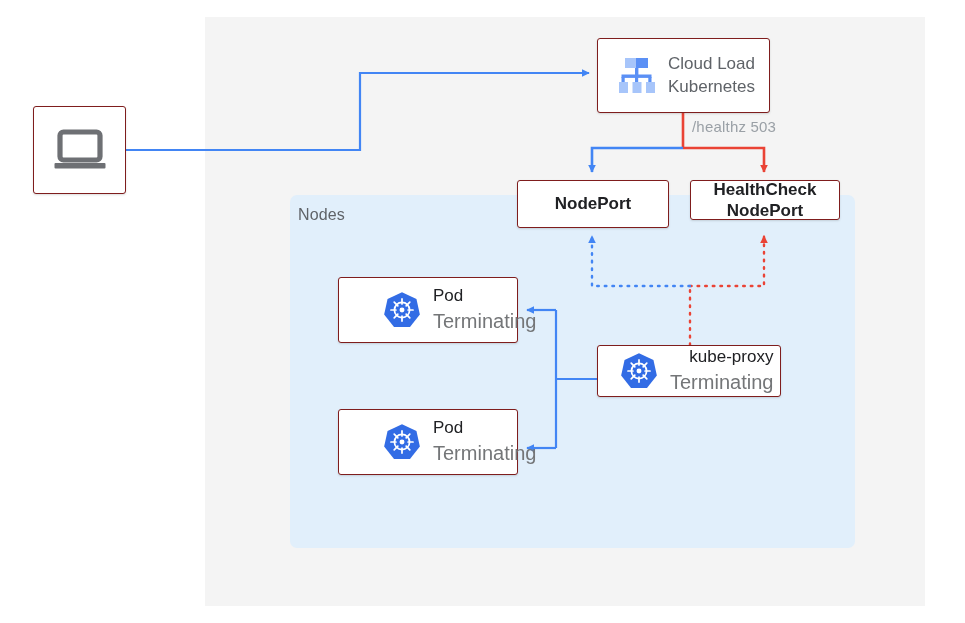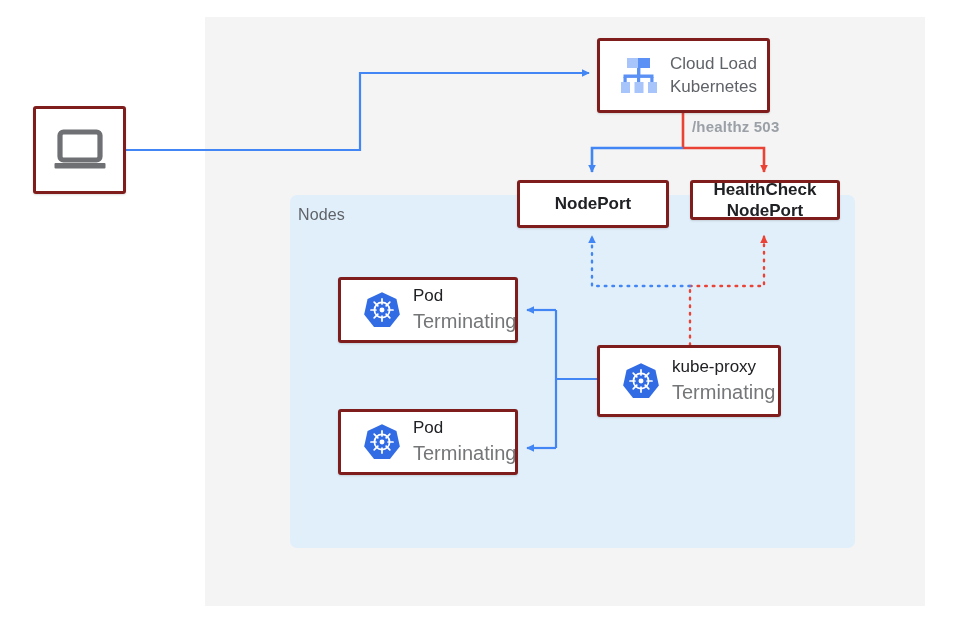--- a/index.html
+++ b/index.html
@@ -10,21 +10,21 @@
 
   
   .panel-outer{position:absolute;left:205px;top:17px;width:720px;height:589px;
                background:#f4f4f4;}
   .panel-nodes{position:absolute;left:290px;top:195px;width:565px;height:353px;
                background:#e1effb;border-radius:7px;}
   .nodes-label{position:absolute;left:298px;top:206px;font-size:16px;color:#5f6368;
                letter-spacing:.1px;}
 
   
-  .card{position:absolute;background:#ffffff;border:3px solid #7f1d1d;
+  .card{position:absolute;background:#ffffff;border:1px solid #7f1d1d;
         border-radius:3px;box-sizing:border-box;
         box-shadow:0 1px 2px rgba(60,64,67,.18);}
   .card-row{display:flex;align-items:center;height:100%;}
   .card-ico{flex:0 0 auto;display:flex;align-items:center;justify-content:center;}
   .card-txt{display:flex;flex-direction:column;justify-content:center;}
   .t-main{font-size:17px;color:#202124;line-height:1.33;}
   .t-sub{font-size:20px;color:#747678;line-height:1.33;}
 
   
   .client{left:33px;top:106px;width:93px;height:88px;}
@@ -35,29 +35,29 @@
   .clb .card-ico{width:62px;padding-left:8px;}
   .clb .t-main{font-size:17px;color:#5f6368;}
 
   
   .boxlbl{display:flex;align-items:center;justify-content:center;text-align:center;
           height:100%;font-weight:bold;color:#202124;font-size:17px;line-height:1.25;}
   .nodeport{left:517px;top:180px;width:152px;height:48px;}
   .hcnodeport{left:690px;top:180px;width:150px;height:40px;}
 
   
-  .pod{width:180px;height:66px;}
+  .pod{width:180px;height:66px;padding-left:22px;}
   .pod1{left:338px;top:277px;}
   .pod2{left:338px;top:409px;}
   .pod .card-ico{width:62px;padding-left:10px;}
-  .kproxy{left:597px;top:345px;width:184px;height:72px;}
+  .kproxy{left:597px;top:345px;width:184px;height:52px;text-align:right;}
   .kproxy .card-ico{width:62px;padding-left:10px;}
 
   
-  .healthz{position:absolute;left:692px;top:118px;font-size:15px;font-weight:bold;
+  .healthz{position:absolute;left:692px;top:118px;font-size:15px;font-weight:normal;
            color:#9aa0a6;letter-spacing:.2px;}
 
   svg.wires{position:absolute;left:0;top:0;width:965px;height:623px;
             pointer-events:none;overflow:visible;}
 </style>
 </head>
 <body>
 
 <div id="canvas">
 

